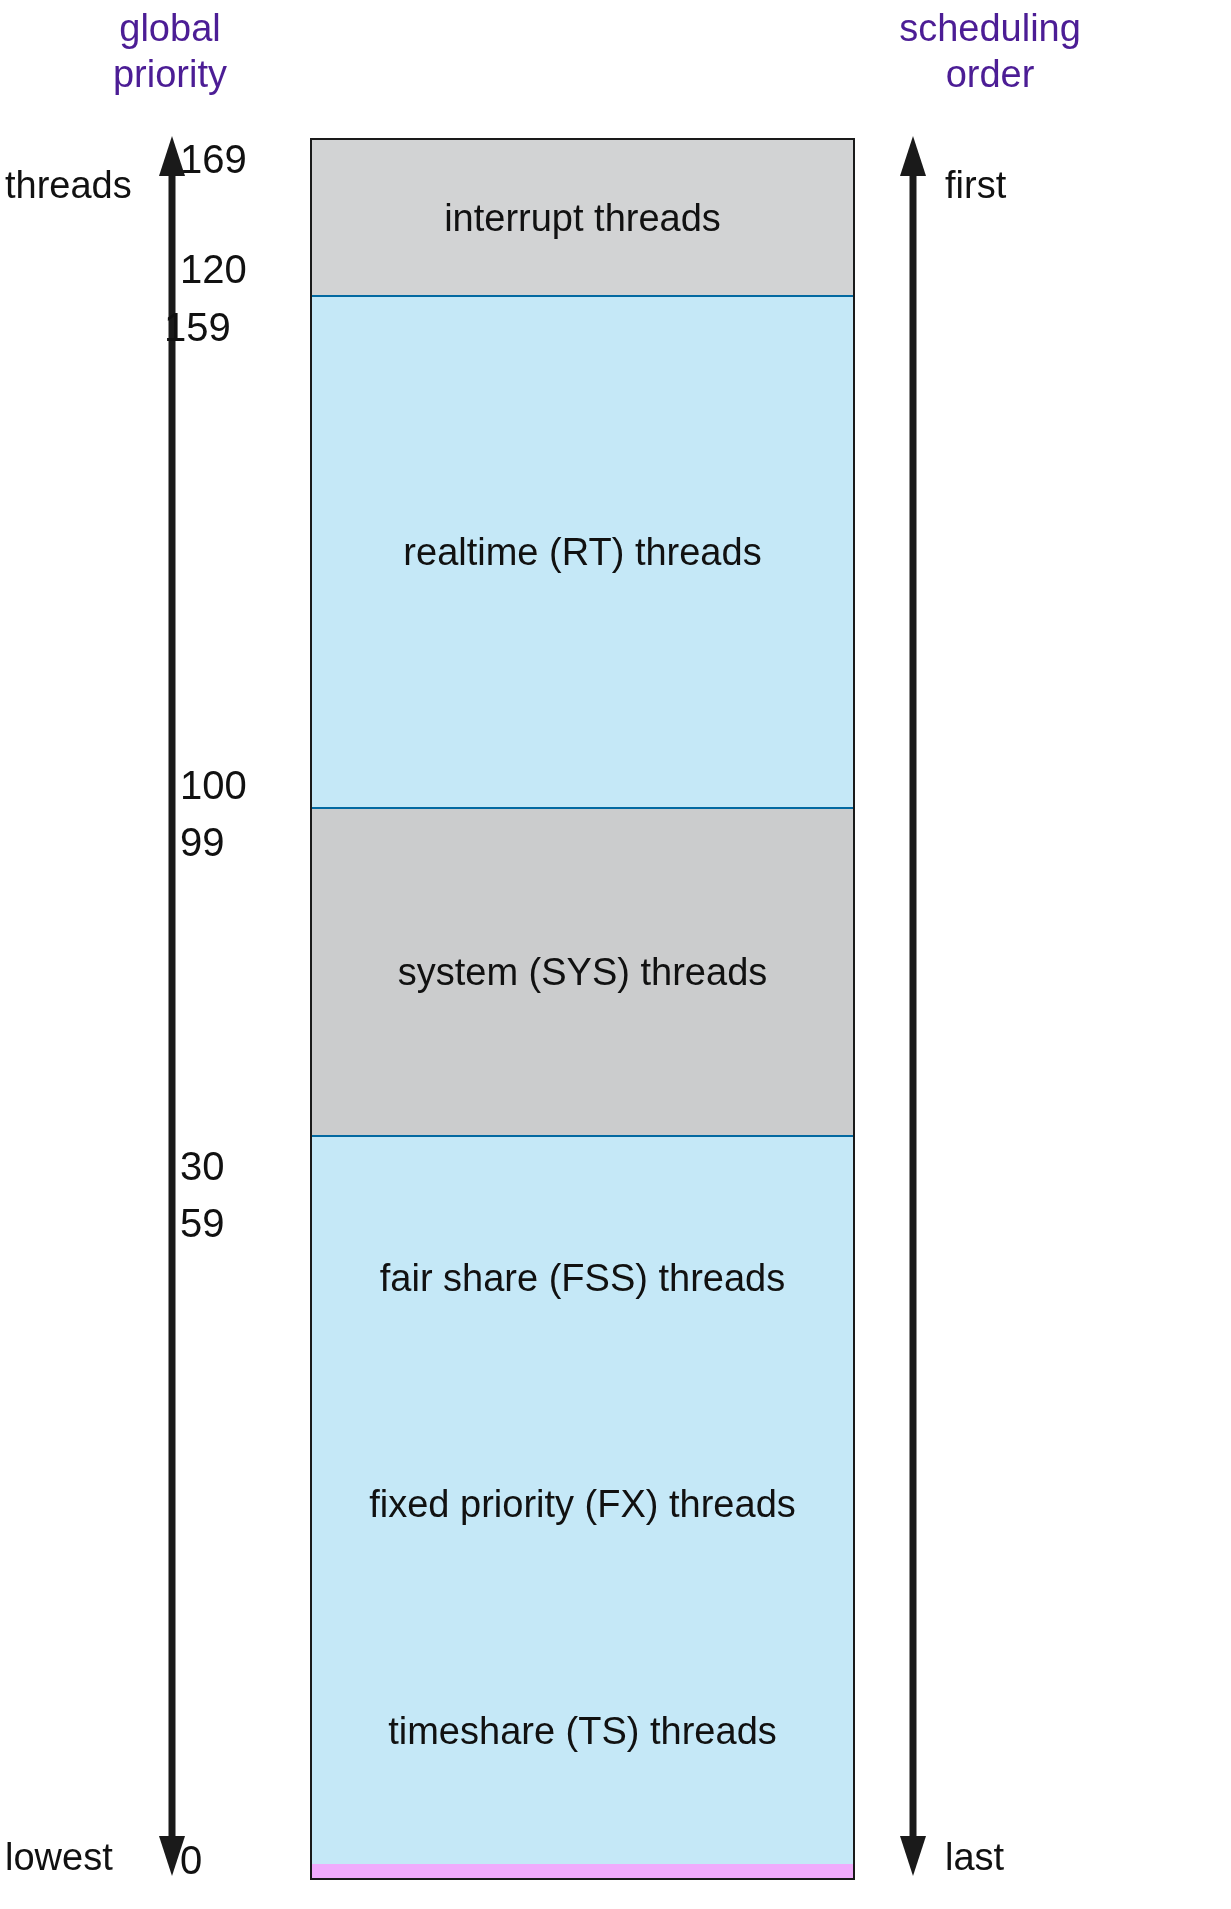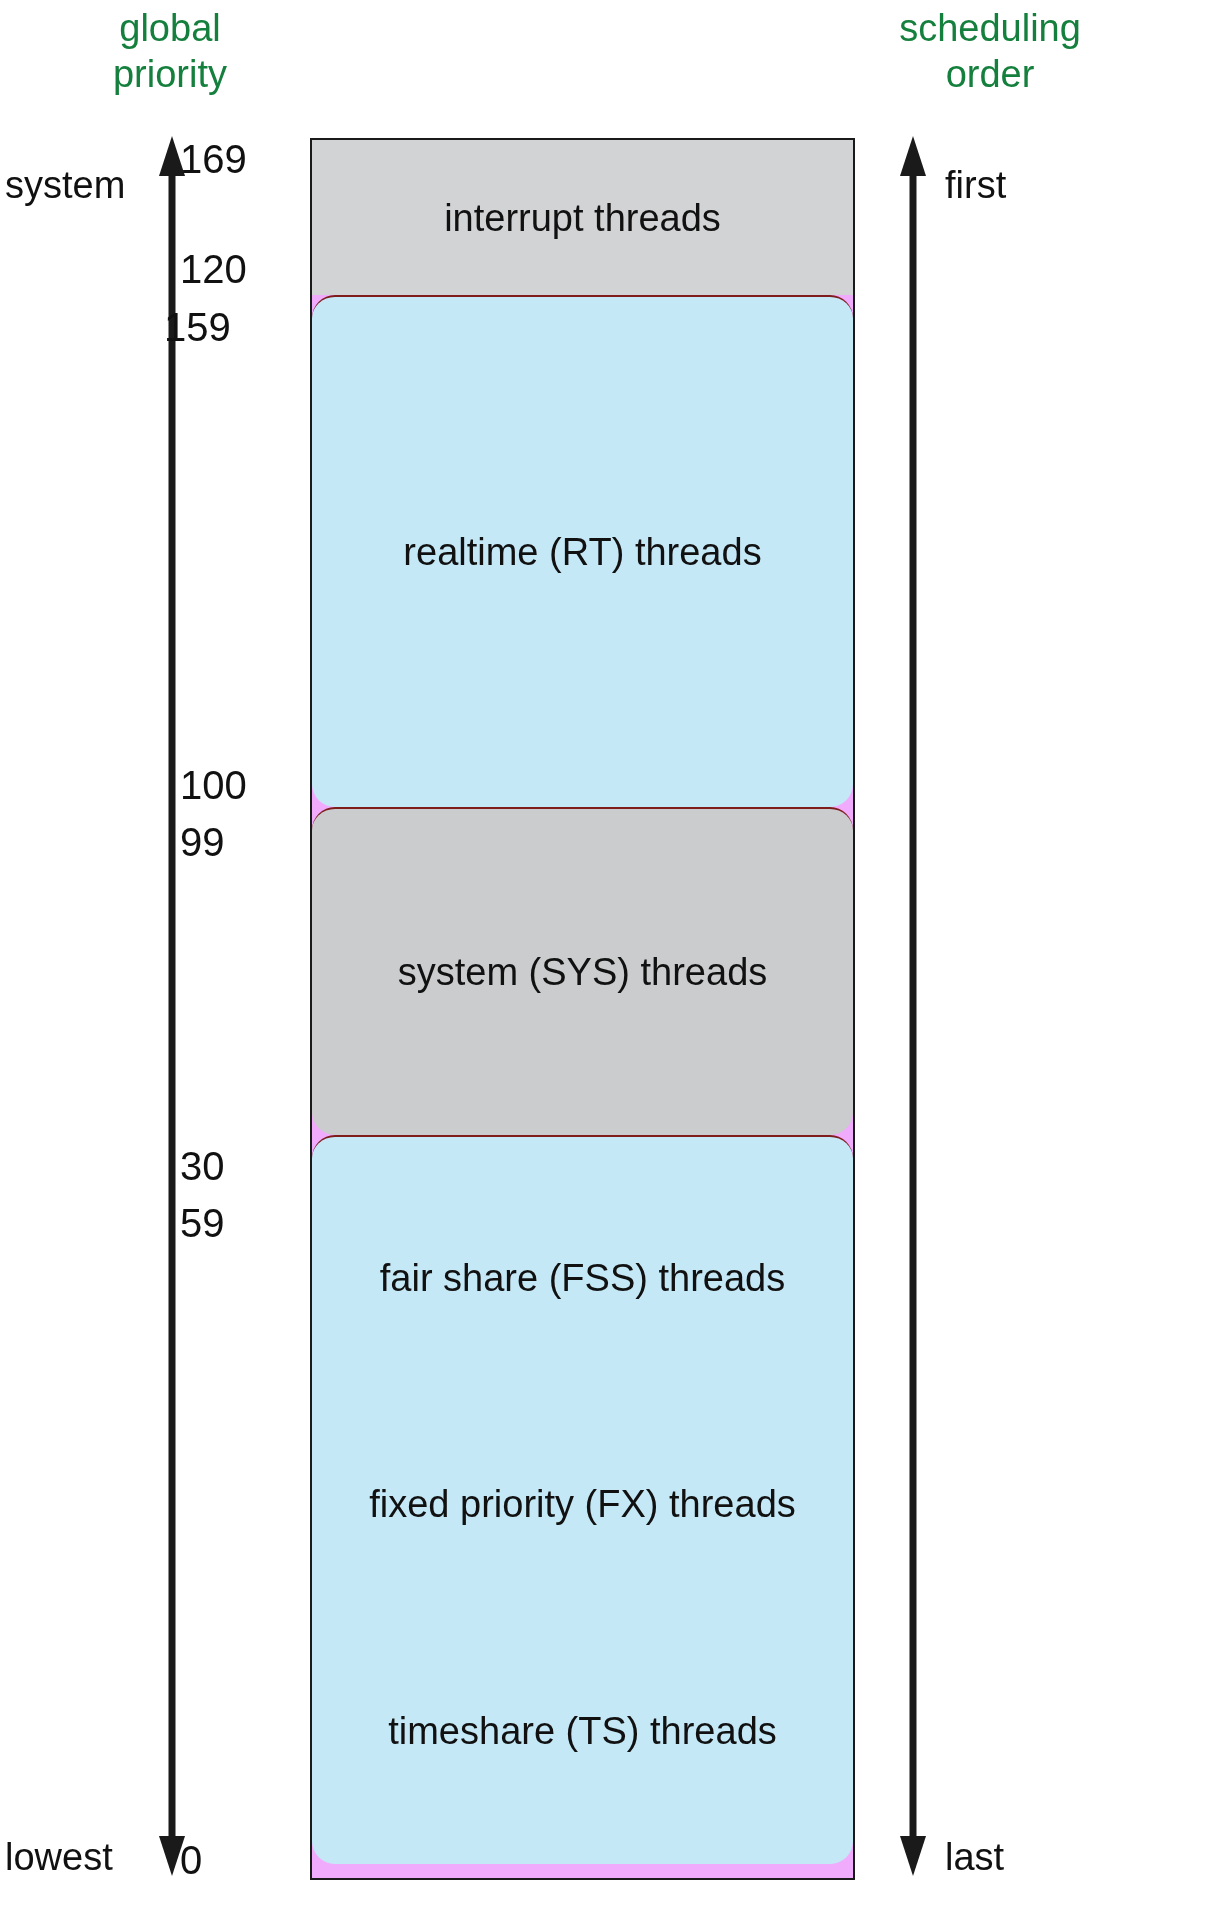--- a/index.html
+++ b/index.html
@@ -18,21 +18,21 @@
     background: #ffffff;
     overflow: hidden;
   }
 
   
   .col-heading {
     position: absolute;
     text-align: center;
     font-size: 38px;
     line-height: 46px;
-    color: #15803d;
+    color: #4c1d95;
     white-space: pre-line;
   }
   #heading-global-priority { left: 30px;  top: 5px;  width: 280px; }
   #heading-scheduling-order{ left: 760px; top: 5px;  width: 460px; }
 
   
   .edge-label {
     position: absolute;
     font-size: 38px;
     line-height: 44px;
@@ -82,21 +82,21 @@
   }
   .band {
     position: relative;
     box-sizing: border-box;
     display: flex;
     flex-direction: column;
     align-items: center;
     justify-content: center;
     overflow: hidden;
   }
-  .band + .band { border-top: 2px solid #7f1d1d; border-radius: 23px; }
+  .band + .band { border-top: 2px solid #0369a1; }
   .band-label {
     font-size: 38px;
     line-height: 46px;
     color: #111;
     text-align: center;
     white-space: nowrap;
   }
   #band-interrupt { height: 155px;  background: #d2d3d4; }
   #band-realtime  { height: 512px;  background: #c5e8f7; }
   #band-system    { height: 328px;  background: #cbcccd; }
@@ -107,21 +107,21 @@
 <body>
 
 <div id="stage">
 
   <div class="col-heading" id="heading-global-priority">global
 priority</div>
 
   <div class="col-heading" id="heading-scheduling-order">scheduling
 order</div>
 
-  <div class="edge-label" id="label-highest">system</div>
+  <div class="edge-label" id="label-highest">threads</div>
   <div class="edge-label" id="label-lowest">lowest</div>
   <div class="edge-label" id="label-first">first</div>
   <div class="edge-label" id="label-last">last</div>
 
   <svg class="axis-arrow" id="arrow-priority" viewBox="0 0 40 1740" preserveAspectRatio="none">
     <line x1="20" y1="30" x2="20" y2="1710" stroke="#1a1a1a" stroke-width="7"></line>
     <polygon points="20,0 7,40 33,40" fill="#1a1a1a"></polygon>
     <polygon points="20,1740 7,1700 33,1700" fill="#1a1a1a"></polygon>
   </svg>
 

